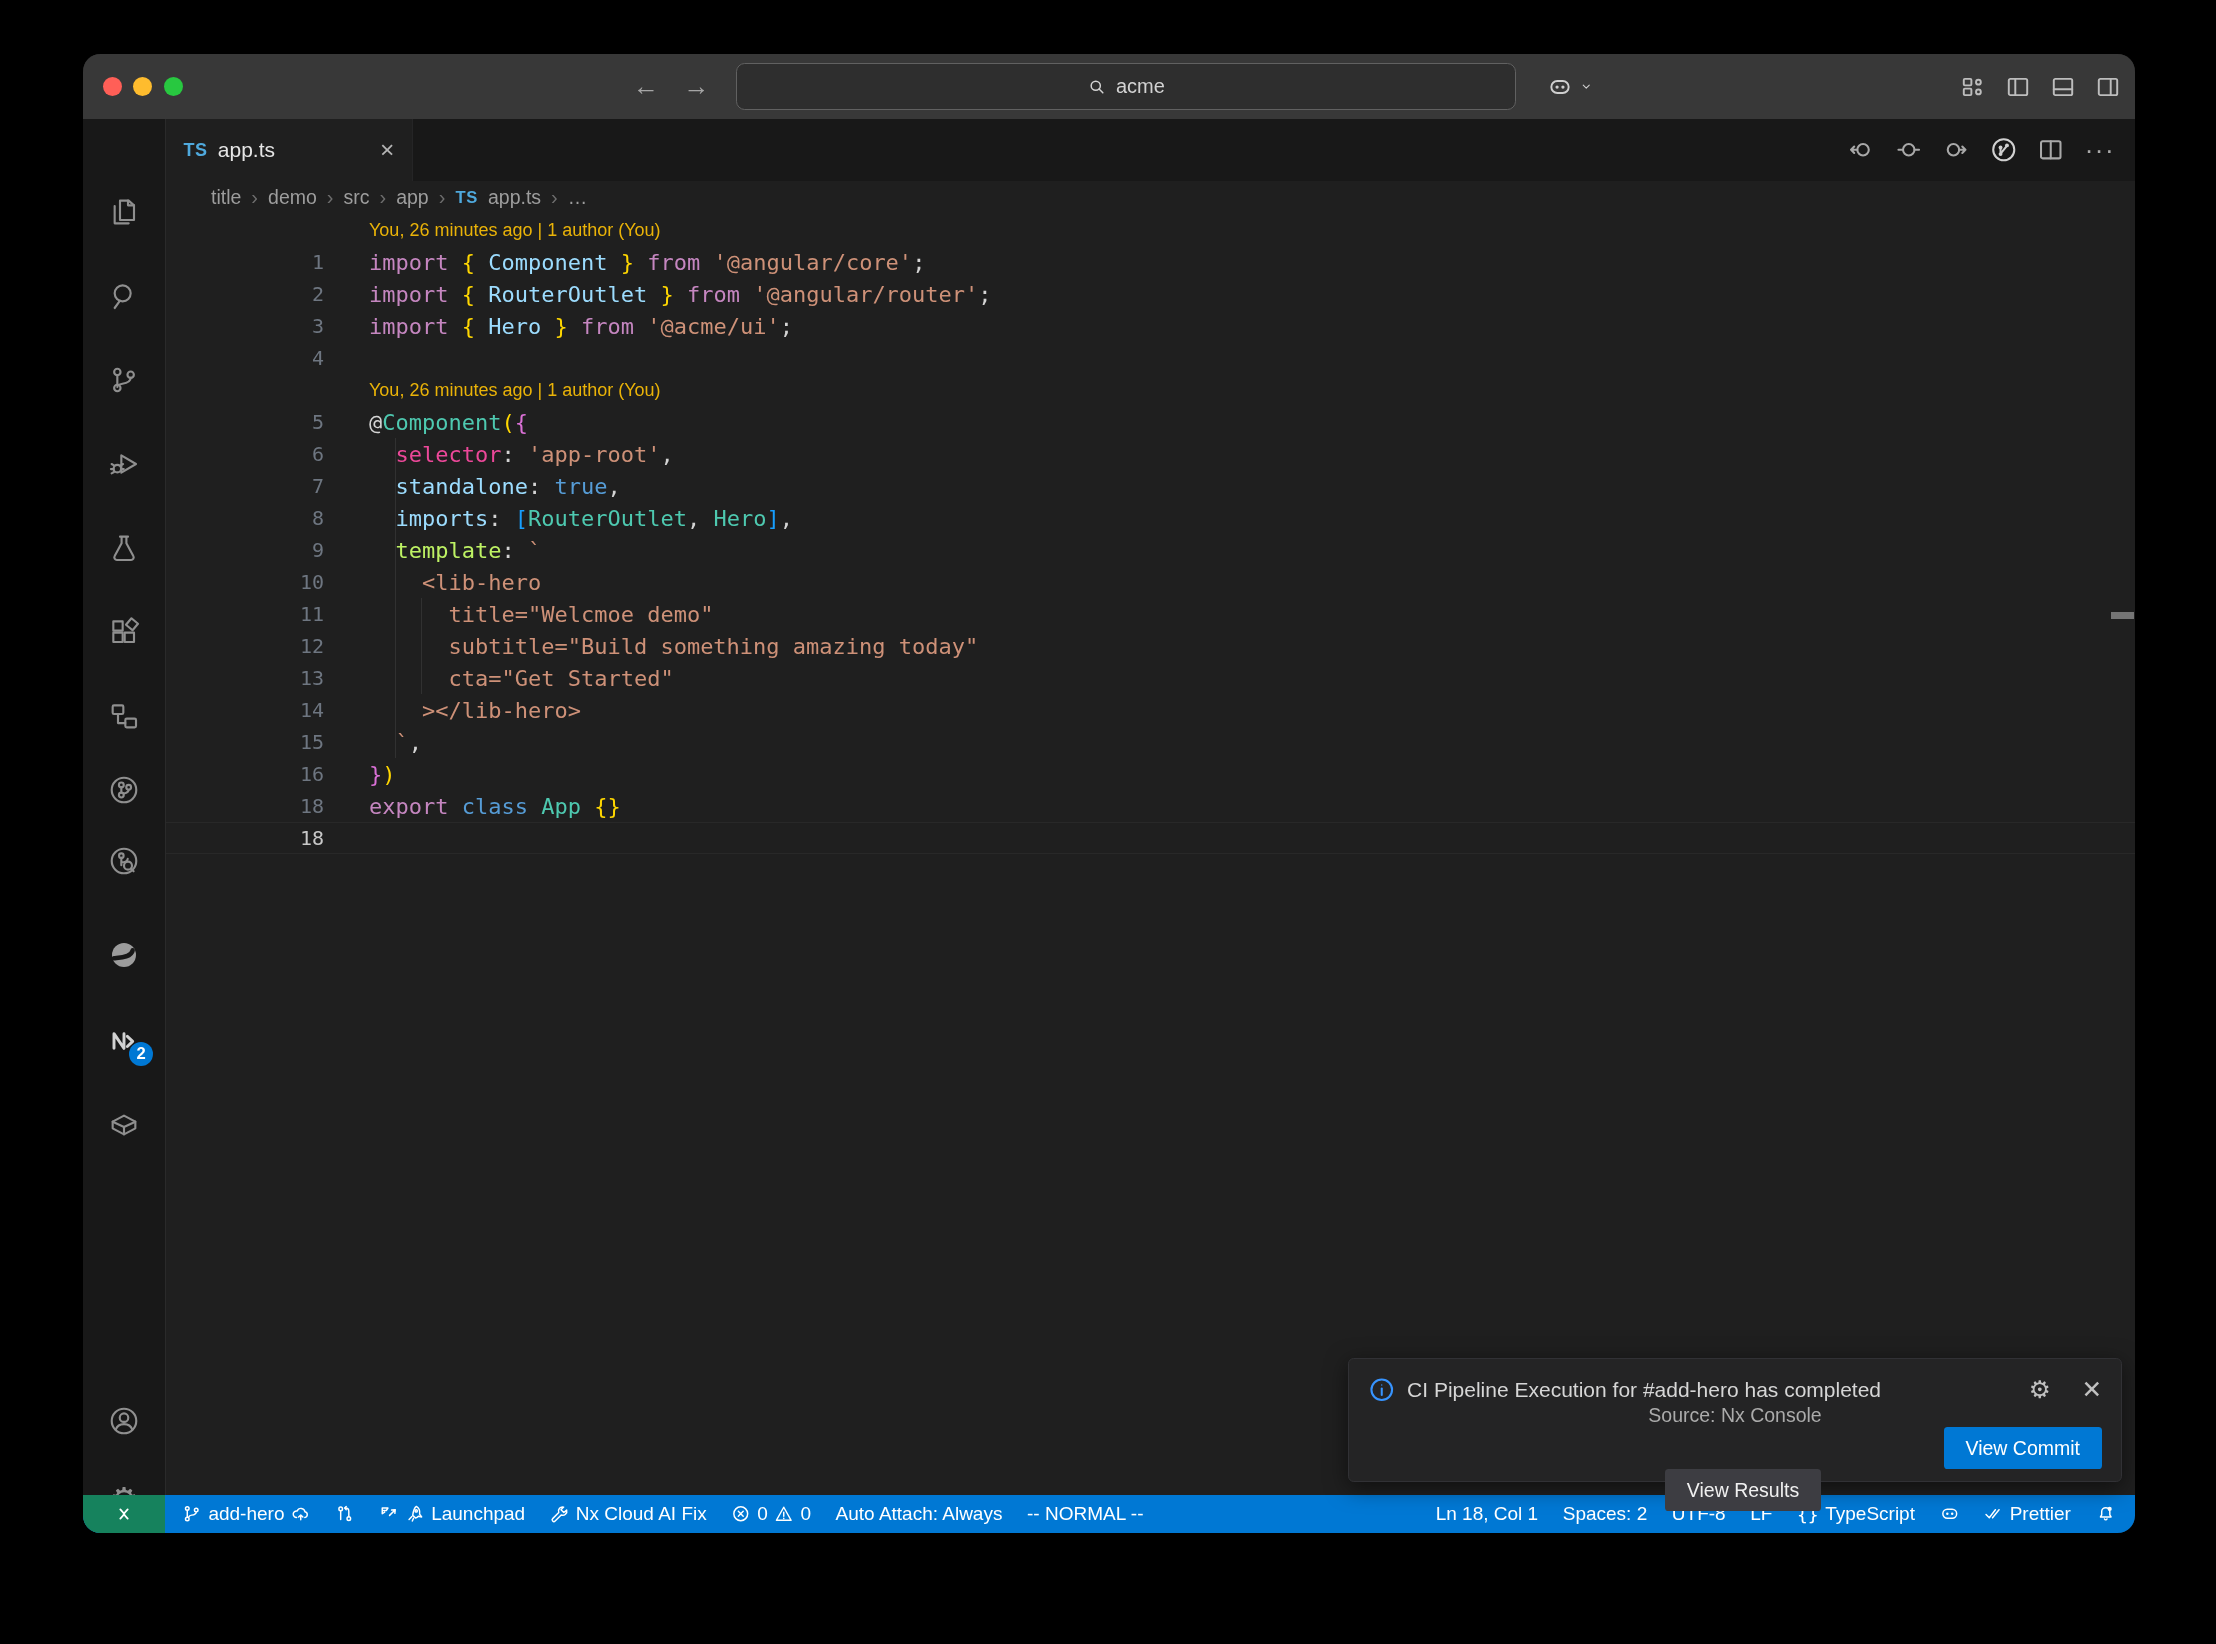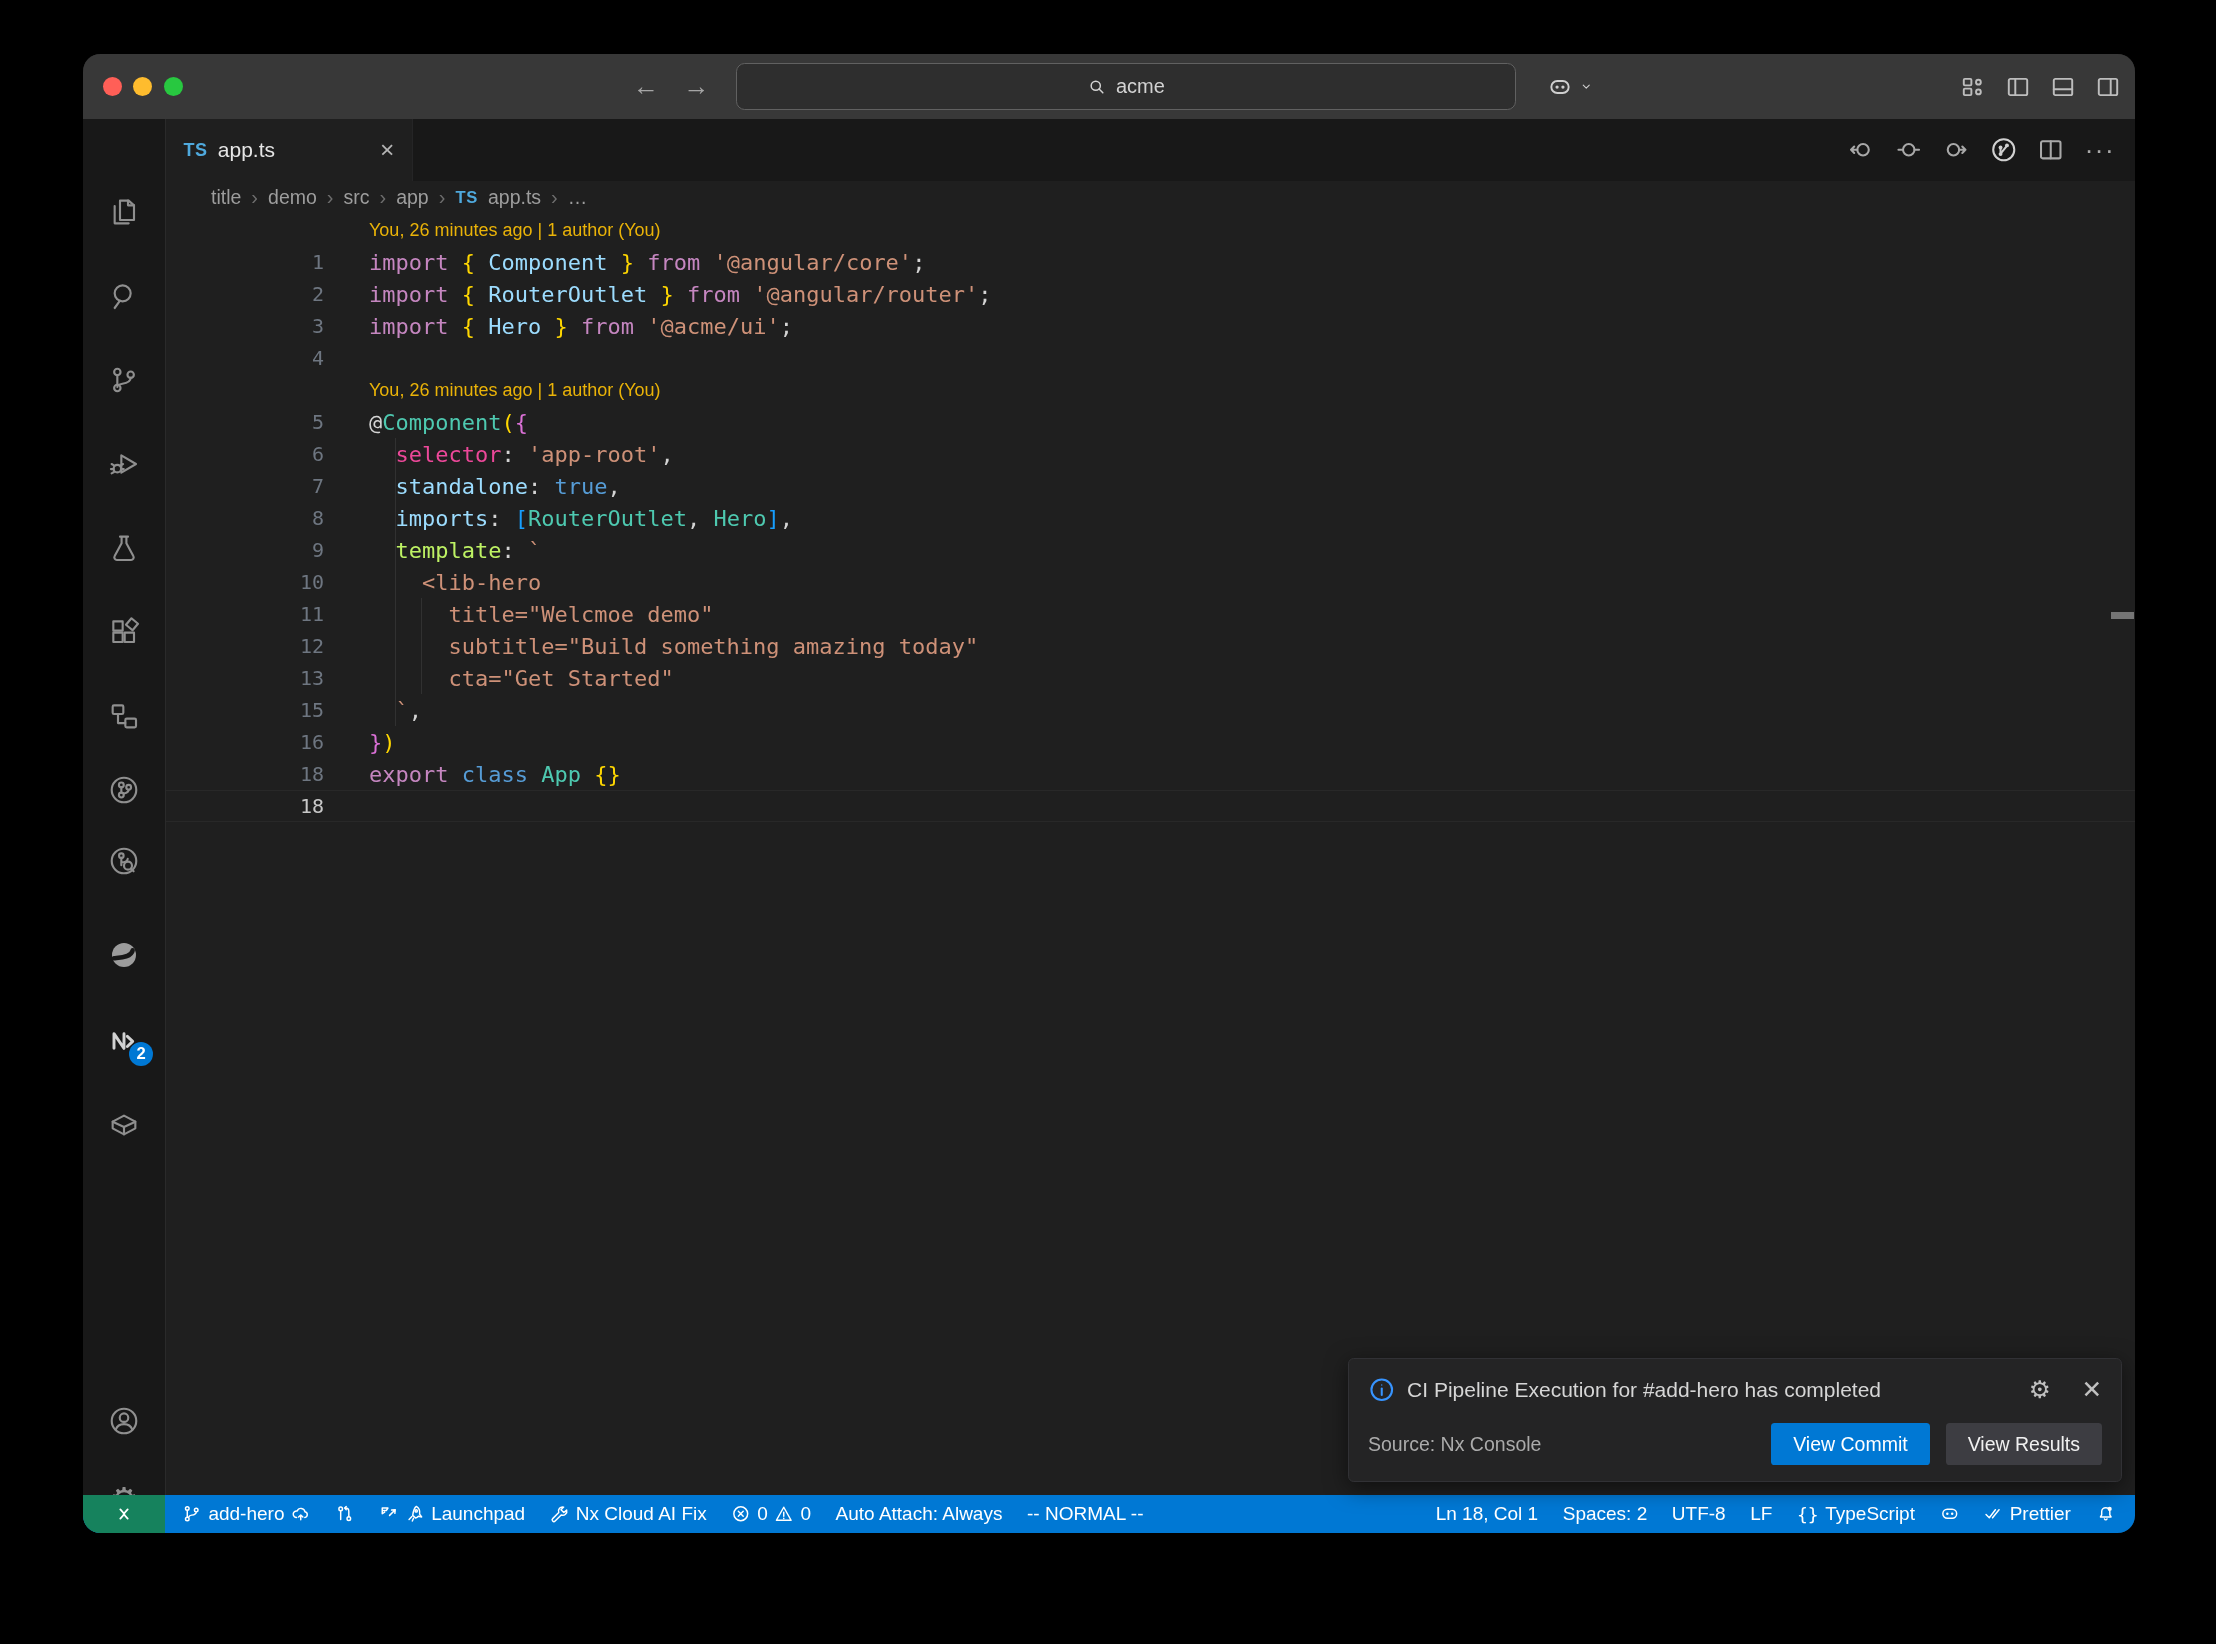--- a/index.html
+++ b/index.html
@@ -65,21 +65,21 @@
   .sitem{display:flex;align-items:center;gap:6.5px;white-space:nowrap;}
   .sitem svg{width:19.5px;height:19.5px;stroke:#fff;fill:none;stroke-width:1.8;stroke-linecap:round;stroke-linejoin:round;}
   .braces{font-family:"DejaVu Sans Mono",monospace;font-size:18px;}
   
   .toast{position:absolute;left:1265px;top:1304px;width:774px;height:124px;background:#242425;
          border:0.7px solid #313135;border-radius:5.8px;box-shadow:0 5.8px 22px rgba(0,0,0,.5);
          display:flex;flex-direction:column;padding:16px 19px;box-sizing:border-box;}
   .toast-row1{display:flex;align-items:center;gap:11.6px;color:#d6d6d6;font-size:21px;}
   .toast-gear{margin-left:auto;font-size:24.6px;color:#c0c0c0;font-family:"DejaVu Sans",sans-serif;}
   .toast-close{color:#c0c0c0;font-size:24.6px;margin-left:19px;}
-  .toast-row2{margin-top:auto;display:flex;align-items:center;}
+  .toast-row2{margin-top:auto;display:flex;align-items:center;flex-direction:column;}
   .toast-src{color:#ababab;font-size:19.5px;}
   .btn{height:42px;border-radius:3.6px;display:flex;align-items:center;justify-content:center;
        font-size:19.5px;padding:0 22px;}
   .btn.primary{background:#0078d4;color:#fff;margin-left:auto;}
   .btn.secondary{background:#3d3d42;color:#f0f0f0;margin-left:16px;}
   .info-icon svg{width:27.5px;height:27.5px;stroke:#3794ff;}
 </style>
 </head>
 <body>
 
@@ -364,20 +364,24 @@
             </div>
             <div class="crow">
               <span class="gut">12</span>
               <span class="ccontent"><i class="guide" style="left: 26px;"></i><i class="guide" style="left: 52px;"></i><span style="color: rgb(206, 145, 120);">      subtitle="Build something amazing today"</span></span>
             </div>
             <div class="crow">
               <span class="gut">13</span>
               <span class="ccontent"><i class="guide" style="left: 26px;"></i><i class="guide" style="left: 52px;"></i><span style="color: rgb(206, 145, 120);">      cta="Get Started"</span></span>
             </div>
             <div class="crow">
+              <span class="gut">14</span>
+              <span class="ccontent"><i class="guide" style="left: 26px;"></i><span style="color: rgb(206, 145, 120);">    &gt;&lt;/lib-hero&gt;</span></span>
+            </div>
+            <div class="crow">
               <span class="gut">15</span>
               <span class="ccontent"><i class="guide" style="left: 26px;"></i><span style="color: rgb(206, 145, 120);">  `</span><span style="color: rgb(212, 212, 212);">,</span></span>
             </div>
             <div class="crow">
               <span class="gut">16</span>
               <span class="ccontent"><span style="color: rgb(218, 112, 214);">}</span><span style="color: rgb(255, 215, 0);">)</span></span>
             </div>
             <div class="crow">
               <span class="gut">18</span>
               <span class="ccontent"><span style="color: rgb(197, 134, 192);">export</span><span style="color: rgb(212, 212, 212);"> </span><span style="color: rgb(86, 156, 214);">class</span><span style="color: rgb(212, 212, 212);"> </span><span style="color: rgb(78, 201, 176);">App</span><span style="color: rgb(212, 212, 212);"> </span><span style="color: rgb(255, 215, 0);">{}</span></span>

